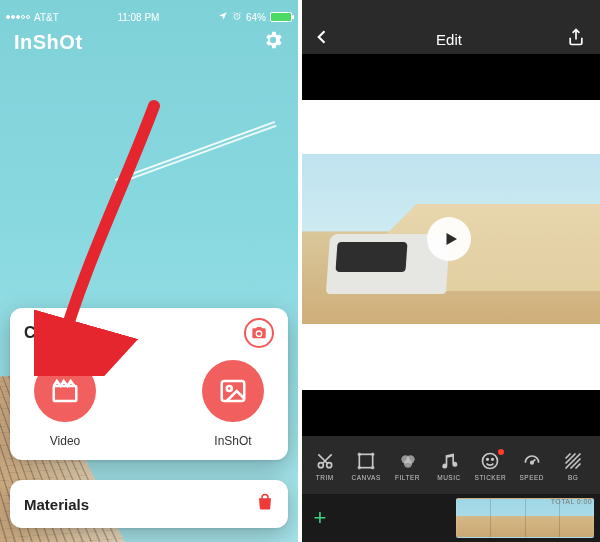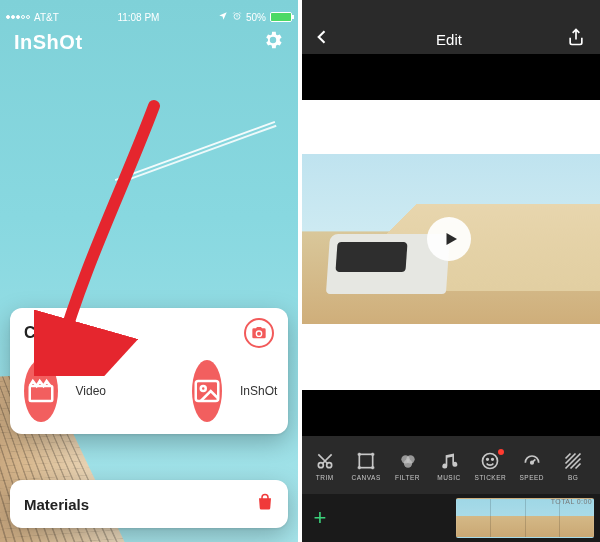--- a/index.html
+++ b/index.html
@@ -46,21 +46,21 @@
 
   .card { position:absolute; left:10px; right:10px; background:#fff; border-radius:12px;
     box-shadow: 0 8px 24px rgba(0,0,0,0.25), 0 1px 3px rgba(0,0,0,0.1); }
   .card-create { top:308px; padding:10px 14px 12px; }
   .card-title-row { display:flex; justify-content:space-between; align-items:center; }
   .card-title { font-size:16px; font-weight:700; color:#222; }
   .cam-btn { width:30px;height:30px;border-radius:50%; border:2px solid #f25a5a; display:flex;
     align-items:center; justify-content:center; color:#f25a5a; }
   .cam-btn svg { width:16px; height:16px; }
   .actions { display:flex; justify-content:space-between; margin-top:12px; }
-  .action { display:flex; flex-direction:row; align-items:center; gap:18px; width:82px; }
+  .action { display:flex; flex-direction:column; align-items:center; gap:12px; width:82px; }
   .circle { width:62px; height:62px; border-radius:50%; background:#f25f5f; display:flex;
     align-items:center; justify-content:center; color:#fff; }
   .circle svg { width:30px; height:30px; }
   .action-label { font-size:12px; color:#333; }
 
   .card-materials { top:480px; height:48px; display:flex; align-items:center; justify-content:space-between;
     padding:0 14px; }
   .mat-label { font-size:15px; font-weight:700; color:#222; }
   .bag svg { width:18px; height:18px; }
 
@@ -133,21 +133,21 @@
           <svg viewBox="0 0 24 24" width="10" height="10" fill="#fff">
               <path d="M3 11l18-8-8 18-2-8z"></path>
             </svg>
         </span>
         <span>
           <svg viewBox="0 0 24 24" width="10" height="10" fill="none" stroke="#fff" stroke-width="2">
               <circle cx="12" cy="13" r="7"></circle>
               <path d="M12 9v4l2 2M6 3L3 6M18 3l3 3"></path>
             </svg>
         </span>
-        <span>50%</span>
+        <span>64%</span>
         <span class="batt">
             <i></i>
           </span>
       </div>
     </div>
 
     <div class="brandrow">
       <span class="brand">InShOt</span>
       <span class="gear">
         <svg viewBox="0 0 24 24" fill="#fff">

